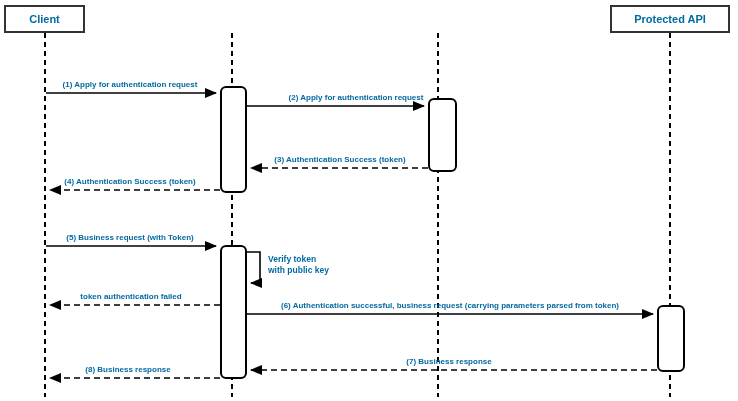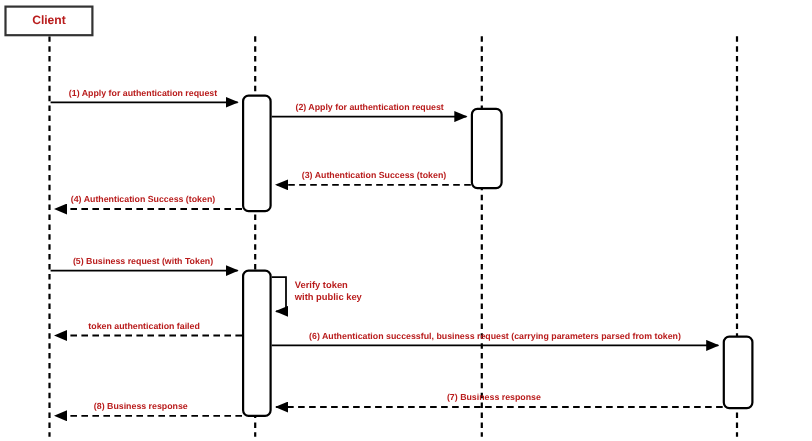--- a/index.html
+++ b/index.html
@@ -1,18 +1,18 @@
 <!DOCTYPE html>
 <html><head>
 <meta charset="utf-8">
 <style>
   html,body{margin:0;padding:0;background:#ffffff;}
   #stage{
     position:relative;width:738px;height:401px;background:#ffffff;overflow:hidden;
-    font-family:"Liberation Sans",sans-serif;color:#b91c1c;
+    font-family:"Liberation Sans",sans-serif;color:#0369a1;
   }
   svg.layer{position:absolute;left:0;top:0;pointer-events:none;}
   .participant{
     position:absolute;box-sizing:border-box;background:#ffffff;border:2px solid #333333;
     display:flex;align-items:center;justify-content:center;text-align:center;
     font-size:11px;font-weight:700;line-height:12px;z-index:2;
   }
   .activation{
     position:absolute;box-sizing:border-box;background:#ffffff;border:2px solid #000000;
     border-radius:6px;z-index:2;
@@ -37,20 +37,23 @@
   <svg class="layer" width="738" height="401" style="z-index:1">
     <line class="lifeline" x1="45" y1="33" x2="45" y2="397"></line>
     <line class="lifeline" x1="232" y1="33" x2="232" y2="397"></line>
     <line class="lifeline" x1="438" y1="33" x2="438" y2="397"></line>
     <line class="lifeline" x1="670" y1="33" x2="670" y2="397"></line>
   </svg>
 
   <div class="participant" style="left:4px;top:5px;width:81px;height:28px">
     <span>Client</span>
   </div>
+  <div class="participant" style="left:610px;top:5px;width:120px;height:28px">
+    <span>Protected API</span>
+  </div>
 
   <div class="activation" style="left:220px;top:86px;width:27px;height:107px"></div>
   <div class="activation" style="left:428px;top:98px;width:29px;height:74px"></div>
   <div class="activation" style="left:220px;top:245px;width:27px;height:134px"></div>
   <div class="activation" style="left:657px;top:305px;width:28px;height:67px"></div>
 
   <svg class="layer" width="738" height="401" style="z-index:3">
     <defs>
       <marker id="arrhead" markerUnits="userSpaceOnUse" markerWidth="12" markerHeight="10" refX="11" refY="5" orient="auto">
         <path d="M0,0 L12,5 L0,10 Z" fill="#000000"></path>
@@ -62,21 +65,21 @@
     <line class="dsh" x1="220" y1="190" x2="50" y2="190"></line>
     <line class="sol" x1="46" y1="246" x2="216" y2="246"></line>
     <path class="sol" d="M247,252 L260,252 L260,283 L251,283"></path>
     <line class="dsh" x1="220" y1="305" x2="50" y2="305"></line>
     <line class="sol" x1="247" y1="314" x2="653" y2="314"></line>
     <line class="dsh" x1="657" y1="370" x2="251" y2="370"></line>
     <line class="dsh" x1="220" y1="378" x2="50" y2="378"></line>
   </svg>
 
   <div class="msg" style="left:130px;top:80px">(1) Apply for authentication request</div>
-  <div class="msg" style="left:336px;top:93px">(2) Apply for authentication request</div>
+  <div class="msg" style="left:356px;top:93px">(2) Apply for authentication request</div>
   <div class="msg" style="left:340px;top:155px">(3) Authentication Success (token)</div>
   <div class="msg" style="left:130px;top:177px">(4) Authentication Success (token)</div>
   <div class="msg" style="left:130px;top:233px">(5) Business request (with Token)</div>
   <div class="msg" style="left:131px;top:292px">token authentication failed</div>
   <div class="msg" style="left:450px;top:301px">(6) Authentication successful, business request (carrying parameters parsed from token)</div>
   <div class="msg" style="left:449px;top:357px">(7) Business response</div>
   <div class="msg" style="left:128px;top:365px">(8) Business response</div>
 
   <div class="note" style="left:268px;top:254px;width:90px">Verify token
 with public key</div>

